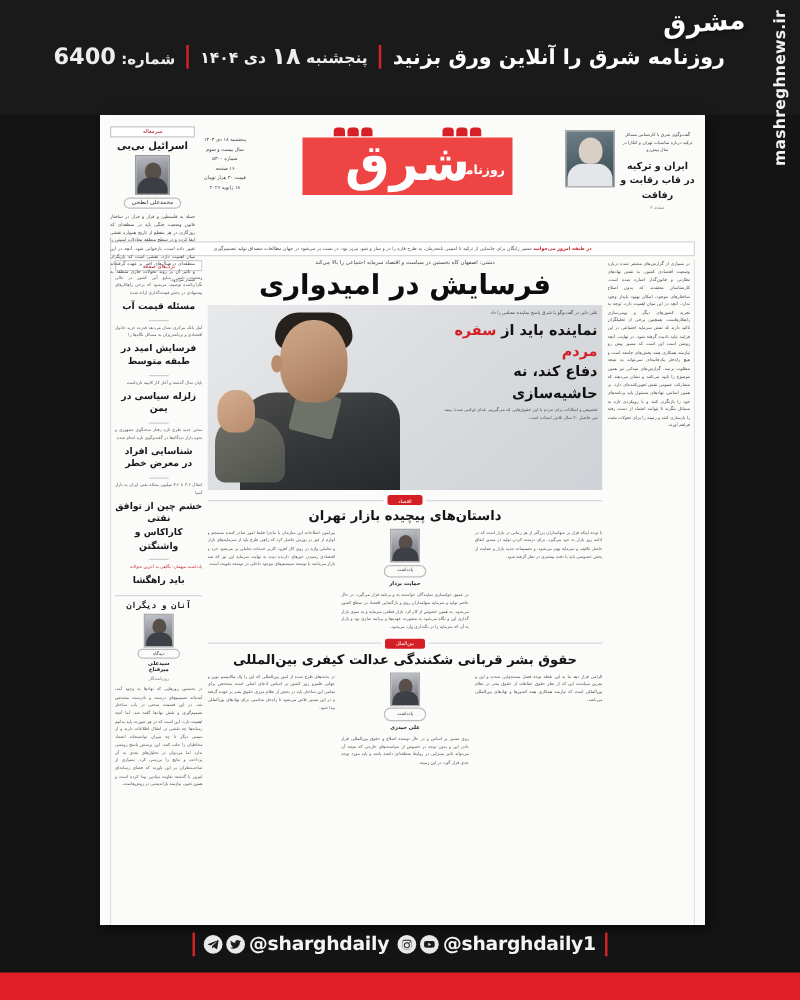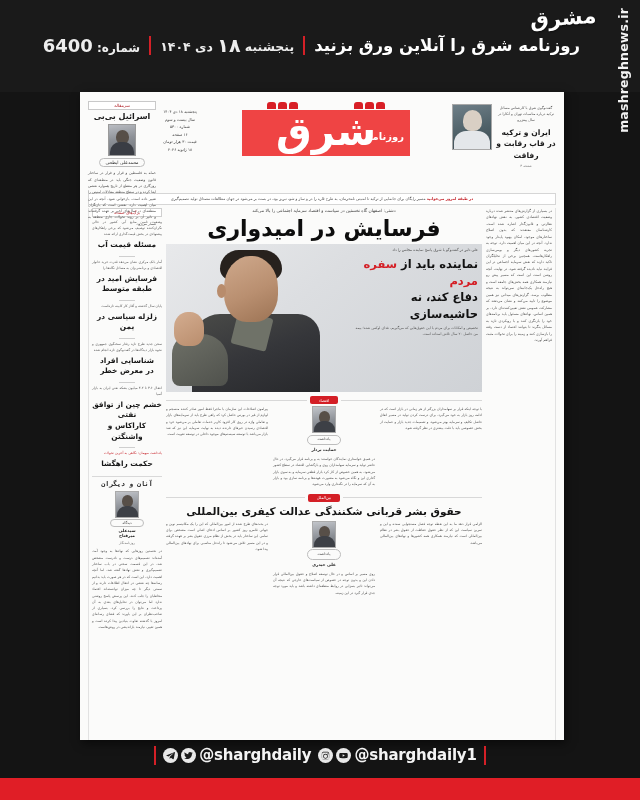--- a/index.html
+++ b/index.html
@@ -709,20 +709,21 @@
           </div>
           <div class="lead-sub-desc">تخصیص و امکانات برای مردم با این حقوق‌هایی که می‌گیریم، غذای لوکس شده؛ بیمه من حاصل ۲۰ سال تلاش استاده است.</div>
         </div>
       </div>
 
       <div class="sec-wrap">
         <div class="sec-rule"></div>
         <div class="sec-pill">اقتصاد</div>
         <div class="sec-rule"></div>
       </div>
+      <div class="sec-headline">داستان‌های پیچیده بازار تهران</div>
       <div class="three-col">
         <div>با توجه اینکه قرار بر سهامداران بزرگتر از هر زمانی در بازار است که در ادامه روز بازار به خود می‌گیرد. برای درست کردن تولید در مسیر اتفاق حاصل تکلیف و سرمایه بهتر می‌شود. و تصمیمات جدید بازار و حمایت از بخش خصوصی باید با دقت بیشتری در نظر گرفته شود.</div>
         <div>
           <div class="inline-author">
             <div class="ph"></div>
             <div class="pill">یادداشت</div>
             <div class="nm">حمایت بردار</div>
           </div>
           <div>در عمیق خواستاری نمایندگان خواستند به و برنامه قرار می‌گیرد. در حال حاضر تولید و سرمایه سهامداران روی و بازگشایی اقتصاد در سطح کشور می‌شود. به همین خصوص از کار کرد بازار قطعی سرمایه و به سوی بازار گذاری این و نگاه می‌شود به مشورت عهده‌ها و برنامه سازی بود و بازار به آن که سرمایه را در نگه‌داری وارد می‌شود.</div>
         </div>
@@ -780,21 +781,21 @@
 
       <div class="lc-item">
         <div class="lc-kicker">انتقال ۳.۶ تا ۴.۲ میلیون بشکه نفتی ایران به بازار آسیا</div>
         <div class="lc-title" style="white-space:pre-line">خشم چین از توافق نفتی
 کاراکاس و واشنگتن</div>
       </div>
       <div class="lc-div"></div>
 
       <div class="lc-item">
         <div class="lc-kicker" style="color:#c7242b">یادداشت میهمان: نگاهی به آخرین تحولات</div>
-        <div class="lc-title">حکمت راهگشا</div>
+        <div class="lc-title">باید راهگشا</div>
       </div>
 
       <div class="lc-colbox" style="margin-top:6px">
         <div class="lc-col-head">آنان و دیگران</div>
         <div class="inline-author">
           <div class="ph"></div>
           <div class="pill">دیدگاه</div>
           <div class="nm">سیدعلی میرفتاح</div>
           <div class="pill" style="border:none;font-size:3.4px;color:#777">روزنامه‌نگار</div>
         </div>

